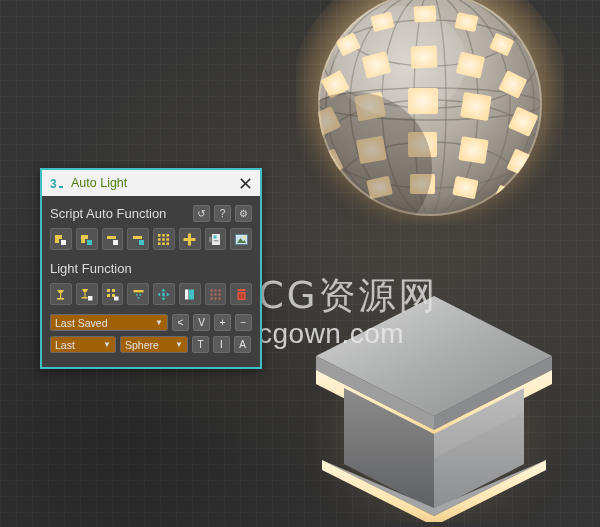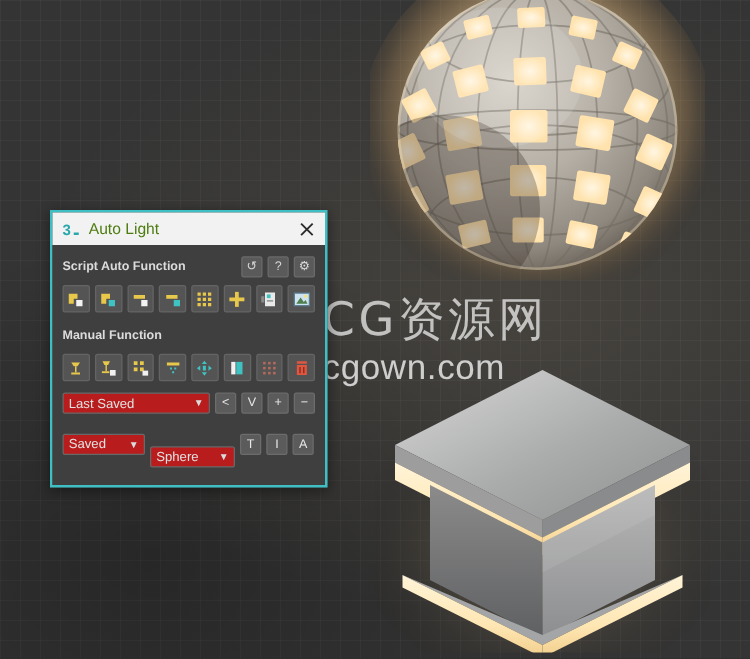--- a/index.html
+++ b/index.html
@@ -21,59 +21,59 @@
   
   .obj{position:absolute;}
 
   #sphere-object{left:296px;top:-8px;width:268px;height:232px;}
   #pedestal-object{left:300px;top:282px;width:268px;height:240px;}
 
   
   #watermark{position:absolute;left:258px;top:236px;width:280px;
              pointer-events:none;}
   #watermark .wm-line1{font-size:37px;color:rgba(226,226,226,.80);
-             letter-spacing:3px;line-height:40px;font-family:"DejaVu Sans",sans-serif;}
+             letter-spacing:3px;line-height:40px;font-family:"DejaVu Sans",sans-serif;margin-top:40px;}
   #watermark .wm-line2{font-size:28px;color:rgba(232,232,232,.85);
              letter-spacing:.5px;line-height:36px;font-family:"Liberation Sans",sans-serif;}
   #wm-logo{position:absolute;left:-96px;top:14px;width:86px;height:74px;}
 
   
   #auto-light-panel{position:absolute;left:40px;top:168px;width:222px;
       border:2px solid #3fbfc4;background:#3f3f3f;box-sizing:border-box;
       box-shadow:0 2px 10px rgba(0,0,0,.45);}
 
   .titlebar{display:flex;align-items:center;height:26px;background:#f2f2f2;
       padding:0 6px 0 7px;box-sizing:border-box;}
   .tb-logo{width:15px;height:15px;flex:0 0 auto;margin-right:7px;}
   .tb-title{flex:1;font-size:12.5px;color:#4d7c0f;}
   .tb-close{width:18px;height:18px;display:flex;align-items:center;justify-content:center;
       cursor:pointer;}
 
   .panel-body{padding:7px 8px 9px 8px;background:#3f3f3f;}
 
   .section-head{display:flex;align-items:center;height:18px;margin:1px 0 6px 0;}
-  .section-head .sh-label{flex:1;font-size:10px;color:#dcdcdc;font-weight:bold;}
+  .section-head .sh-label{flex:1;font-size:13px;color:#dcdcdc;}
   .mini-btn{width:17px;height:17px;background:#5a5a5a;border:1px solid #6b6b6b;
       border-radius:2px;margin-left:4px;display:flex;align-items:center;justify-content:center;
       color:#d6d6d6;font-size:10px;cursor:pointer;box-sizing:border-box;}
 
   .btn-row{display:flex;gap:4px;margin-bottom:9px;}
   .icon-btn{width:22px;height:22px;background:#545454;border:1px solid #646464;
       border-radius:2px;box-sizing:border-box;display:flex;align-items:center;
       justify-content:center;cursor:pointer;}
   .icon-btn.m{width:22px;height:22px;}
 
   .ctl-row{display:flex;gap:4px;margin-bottom:5px;align-items:center;}
-  .dropdown{height:17px;background:#b91c1c;border:1px solid #686868;border-radius:2px;
+  .dropdown{height:17px;background:#a16207;border:1px solid #686868;border-radius:2px;
       display:flex;align-items:center;padding:0 4px;box-sizing:border-box;cursor:pointer;}
   .dropdown .dd-text{flex:1;font-size:10.5px;color:#e2e2e2;white-space:nowrap;overflow:hidden;}
   .dropdown .dd-caret{font-size:8px;color:#dcdcdc;margin-left:3px;}
   #saved-preset-dropdown{width:118px;}
   #renderer-dropdown{width:66px;}
-  #shape-dropdown{width:68px;margin-top:21px;}
+  #shape-dropdown{width:68px;}
 
   .sq-btn{width:17px;height:17px;background:#5b5b5b;border:1px solid #6c6c6c;border-radius:2px;
       display:flex;align-items:center;justify-content:center;font-size:10px;color:#e8e8e8;
       cursor:pointer;box-sizing:border-box;}
 </style>
 </head>
 <body>
 
 <div id="stage">
 
@@ -316,21 +316,21 @@
         <div class="icon-btn">
           <svg width="15" height="15" viewBox="0 0 15 15" xmlns="http://www.w3.org/2000/svg">
             <rect x="1.5" y="2.5" width="12" height="10" fill="#cfe3ef" stroke="#5d7f96"></rect>
             <polygon points="3,11 6.5,6 9,9.5 10.5,8 12,11" fill="#4f7f4f"></polygon>
             <circle cx="10.6" cy="5" r="1.4" fill="#f0e28a"></circle>
           </svg>
         </div>
       </div>
 
       <div class="section-head">
-        <div class="sh-label">Manual Function</div>
+        <div class="sh-label">Light Function</div>
       </div>
 
       <div class="btn-row">
         <div class="icon-btn m">
           <svg width="15" height="15" viewBox="0 0 15 15" xmlns="http://www.w3.org/2000/svg">
             <polygon points="4,3 11,3 9,6 6,6" fill="#e8c84a"></polygon>
             <rect x="7" y="6" width="1.2" height="5" fill="#e8c84a"></rect>
             <rect x="4" y="11" width="7" height="1.6" fill="#e8c84a"></rect>
           </svg>
         </div>
@@ -413,21 +413,21 @@
           <span class="dd-caret">▼</span>
         </div>
         <div class="sq-btn">&lt;</div>
         <div class="sq-btn">V</div>
         <div class="sq-btn">+</div>
         <div class="sq-btn">−</div>
       </div>
 
       <div class="ctl-row">
         <div class="dropdown" id="renderer-dropdown">
-          <span class="dd-text">Saved</span>
+          <span class="dd-text">Last</span>
           <span class="dd-caret">▼</span>
         </div>
         <div class="dropdown" id="shape-dropdown">
           <span class="dd-text">Sphere</span>
           <span class="dd-caret">▼</span>
         </div>
         <div class="sq-btn">T</div>
         <div class="sq-btn">I</div>
         <div class="sq-btn">A</div>
       </div>

